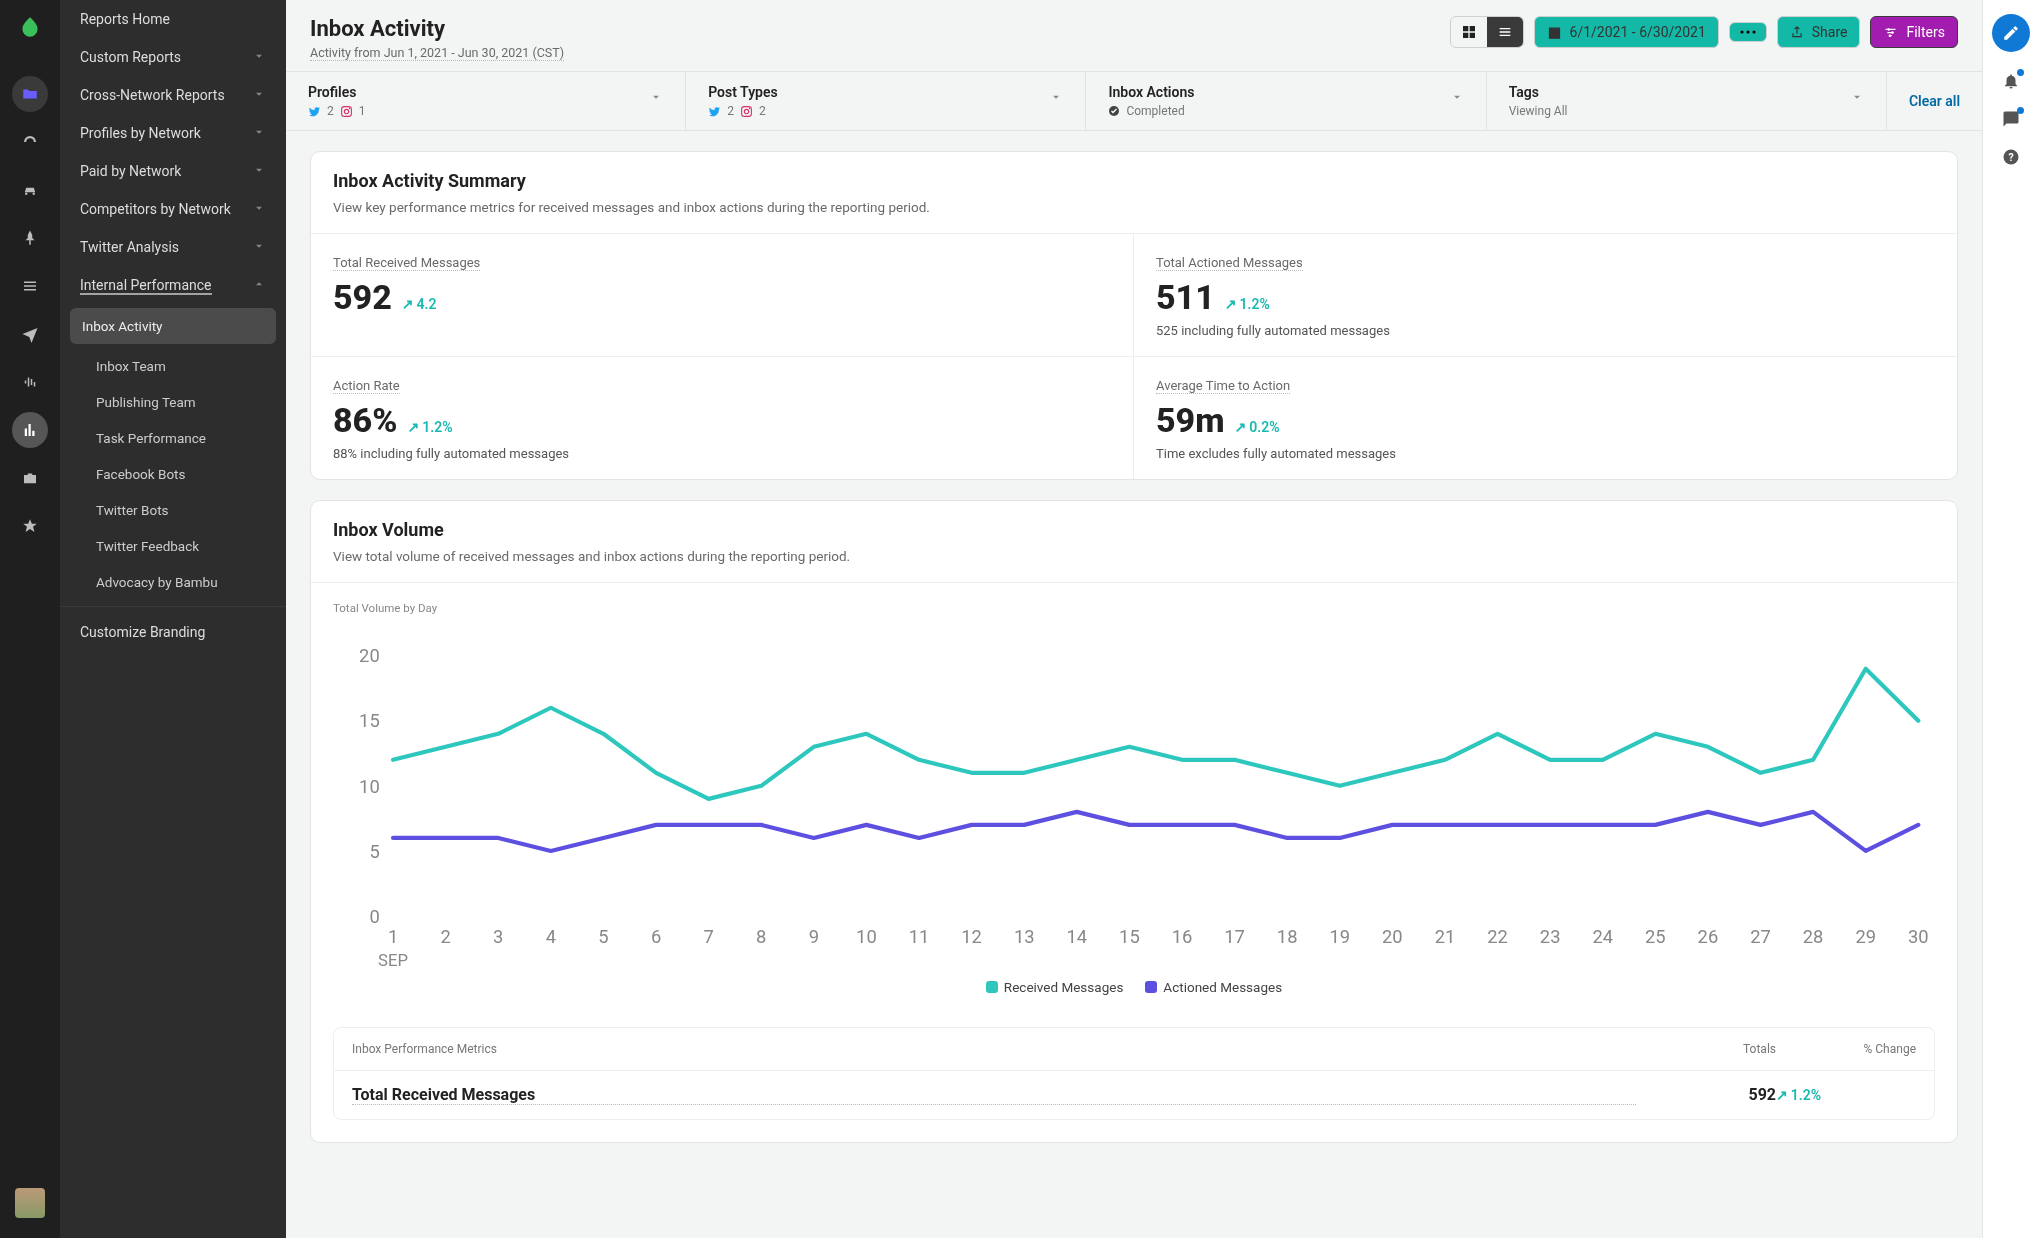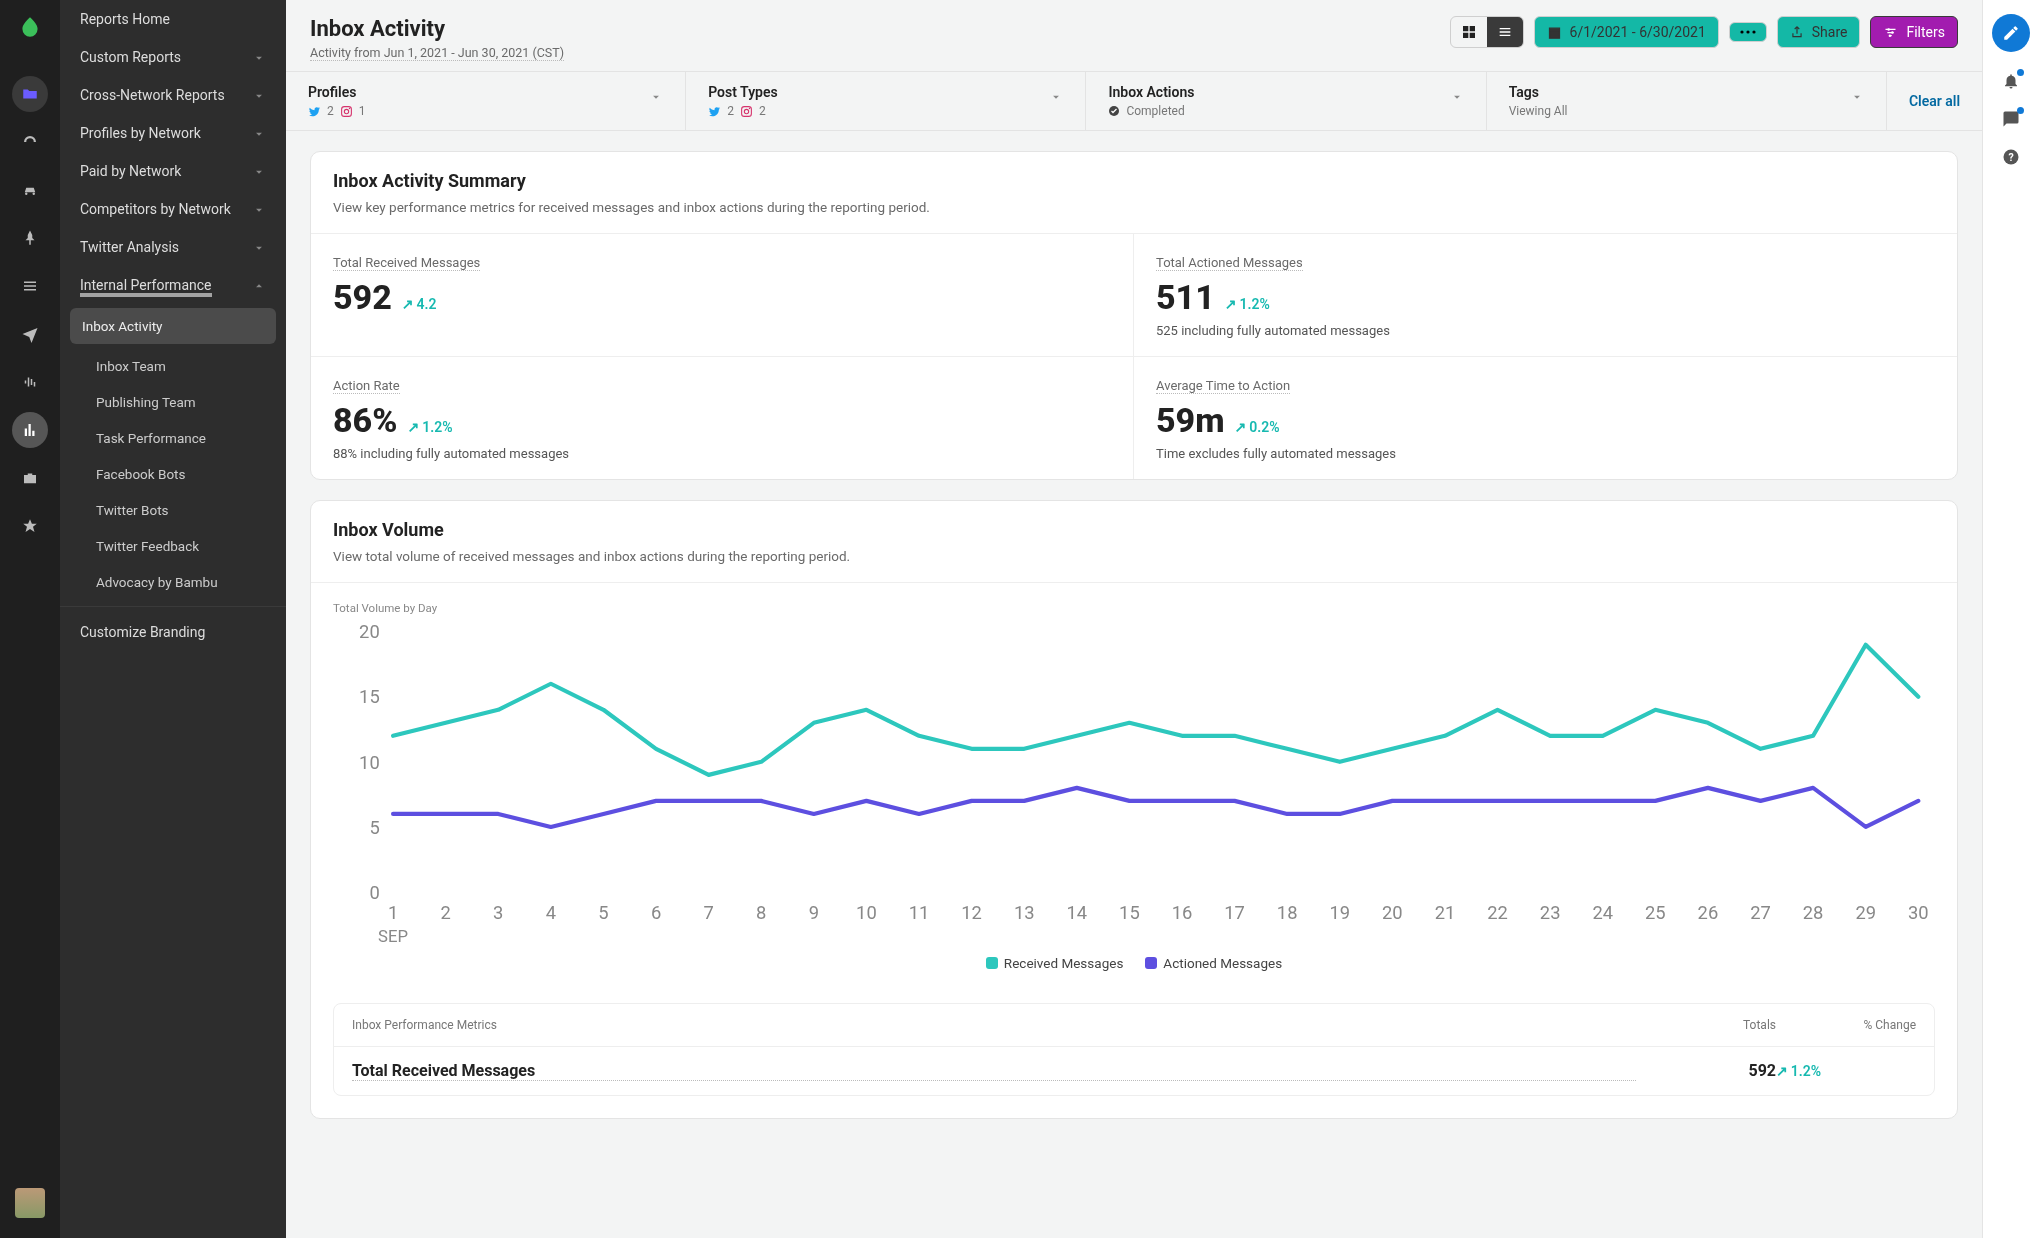--- a/index.html
+++ b/index.html
@@ -9,25 +9,25 @@
 .rail .logo{width:28px;height:28px;margin-bottom:28px;display:flex;align-items:center;justify-content:center}
 .rail .ri{width:36px;height:36px;display:flex;align-items:center;justify-content:center;color:#bcbcbc;margin:6px 0;border-radius:50%;cursor:pointer}
 .rail .ri.sol{background:#3a3a3a}
 .rail .ri.active{background:#565656;color:#fff}
 .rail .ri svg{width:18px;height:18px}
 .rail .avatar{position:absolute;bottom:20px;width:30px;height:30px;border-radius:4px;background:linear-gradient(#b97,#896);}
 .sidebar{width:226px;background:#2d2d2d;color:#e6e6e6;display:flex;flex-direction:column;overflow:auto}
 .sb-h{padding:14px 20px 10px}
 .sb-co{font-size:12px;color:#9f9f9f}
 .sb-t{font-size:20px;font-weight:700;margin-top:2px}
-.sb-item{display:flex;align-items:flex-end;justify-content:space-between;padding:11px 20px;font-size:14px;color:#ddd;cursor:pointer}
+.sb-item{display:flex;align-items:flex-start;justify-content:space-between;padding:11px 20px;font-size:14px;color:#ddd;cursor:pointer}
 .sb-item .chev{color:#888}
 .sb-sub{padding:10px 36px;font-size:13.5px;color:#ccc;cursor:pointer}
 .sb-sub.sel{background:#4b4b4b;border-radius:6px;margin:4px 10px;padding:10px 12px;color:#eee}
-.sb-ul{border-bottom:4px solid #a3a3a3;display:inline}
+.sb-ul{border-bottom:2px solid #a3a3a3;display:inline}
 .sb-div{height:1px;background:#3a3a3a;margin:6px 0}
 .main{flex:1;display:flex;flex-direction:column;min-width:0}
 .topbar{display:flex;align-items:flex-start;justify-content:space-between;padding:16px 24px 10px}
 .tb-left .title{font-size:22px;font-weight:700;color:#222}
 .tb-left .sub{font-size:12.5px;color:#6a6a6a;border-bottom:1px dotted #bbb;display:inline-block;margin-top:4px}
 .tb-right{display:flex;gap:10px;align-items:center}
 .seg{display:flex;border:1px solid #cfcfcf;border-radius:6px;overflow:hidden}
 .seg .sb{padding:7px 10px;cursor:pointer;display:flex;align-items:center}
 .seg .sb.on{background:#3a3a3a;color:#fff}
 .btn{border:1px solid #cfcfcf;background:#14b8a6;border-radius:6px;padding:7px 12px;font-size:14px;display:flex;align-items:center;gap:8px;cursor:pointer;color:#333}
@@ -46,21 +46,21 @@
 .card .ch .cd{font-size:13.5px;color:#6a6a6a;margin-top:8px}
 .grid2{display:grid;grid-template-columns:1fr 1fr}
 .cell{padding:18px 22px;border-right:1px solid #eee;border-bottom:1px solid #eee}
 .cell:nth-child(2n){border-right:none}
 .cell:nth-last-child(-n+2){border-bottom:none}
 .mlabel{font-size:13px;color:#6a6a6a;border-bottom:1px dotted #bbb;display:inline-block}
 .mval{font-size:34px;font-weight:800;margin-top:6px;display:flex;align-items:baseline;gap:10px}
 .delta{color:#17b9b0;font-size:14px;font-weight:600;display:flex;align-items:center;gap:3px}
 .mnote{font-size:13px;color:#555;margin-top:6px}
 .chartwrap{padding:18px 22px}
-.chartcap{font-size:11.5px;color:#888;margin-bottom:0}
+.chartcap{font-size:11.5px;color:#888;margin-bottom:24px}
 .legend{display:flex;gap:22px;justify-content:center;padding:6px 0 14px;font-size:13.5px;color:#444}
 .legend .li{display:flex;align-items:center;gap:6px}
 .sw{width:12px;height:12px;border-radius:3px}
 .tbl{border:1px solid #eee;border-radius:8px;margin:0 22px 22px}
 .tbl .tr{display:flex;align-items:center;padding:14px 18px}
 .tbl .th{font-size:12px;color:#777}
 .tbl .td{flex:1}
 .tbl .td.r{flex:0 0 140px;text-align:right}
 .rrail{width:56px;background:#fff;border-left:1px solid #e4e4e4;display:flex;flex-direction:column;align-items:center;padding-top:14px;gap:20px}
 .fab{width:38px;height:38px;border-radius:50%;background:#1079d6;color:#fff;display:flex;align-items:center;justify-content:center;cursor:pointer}

